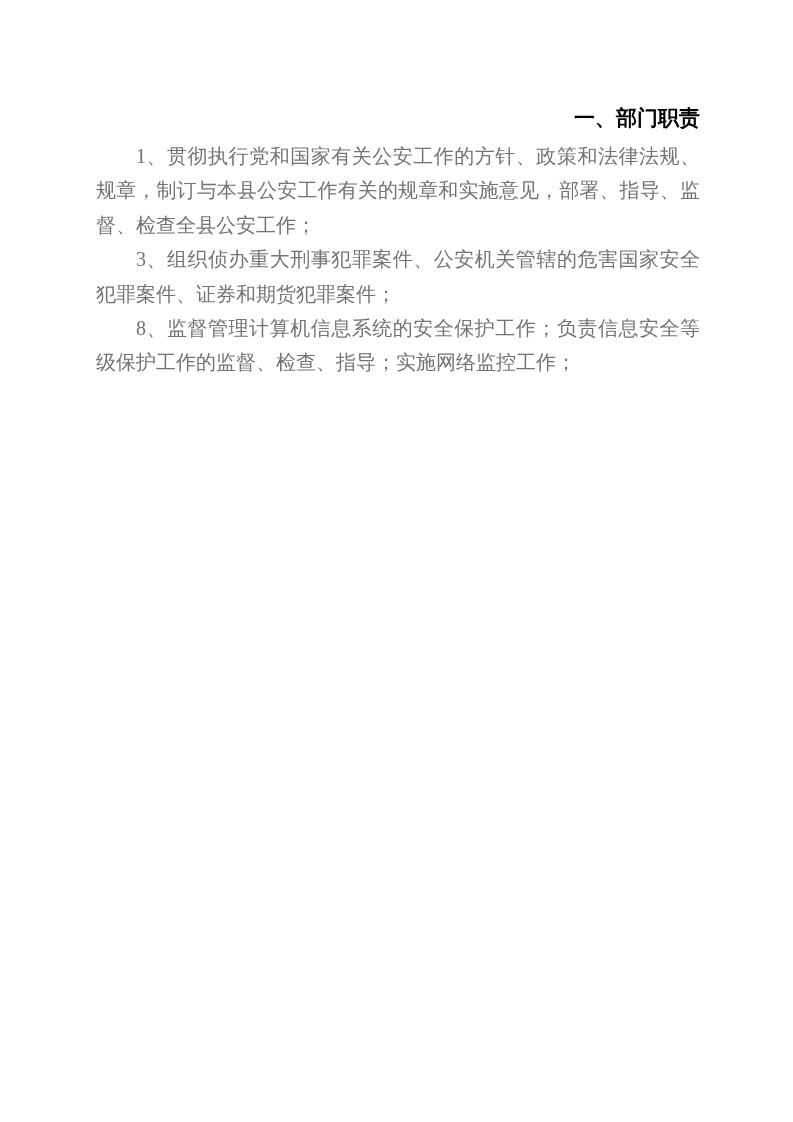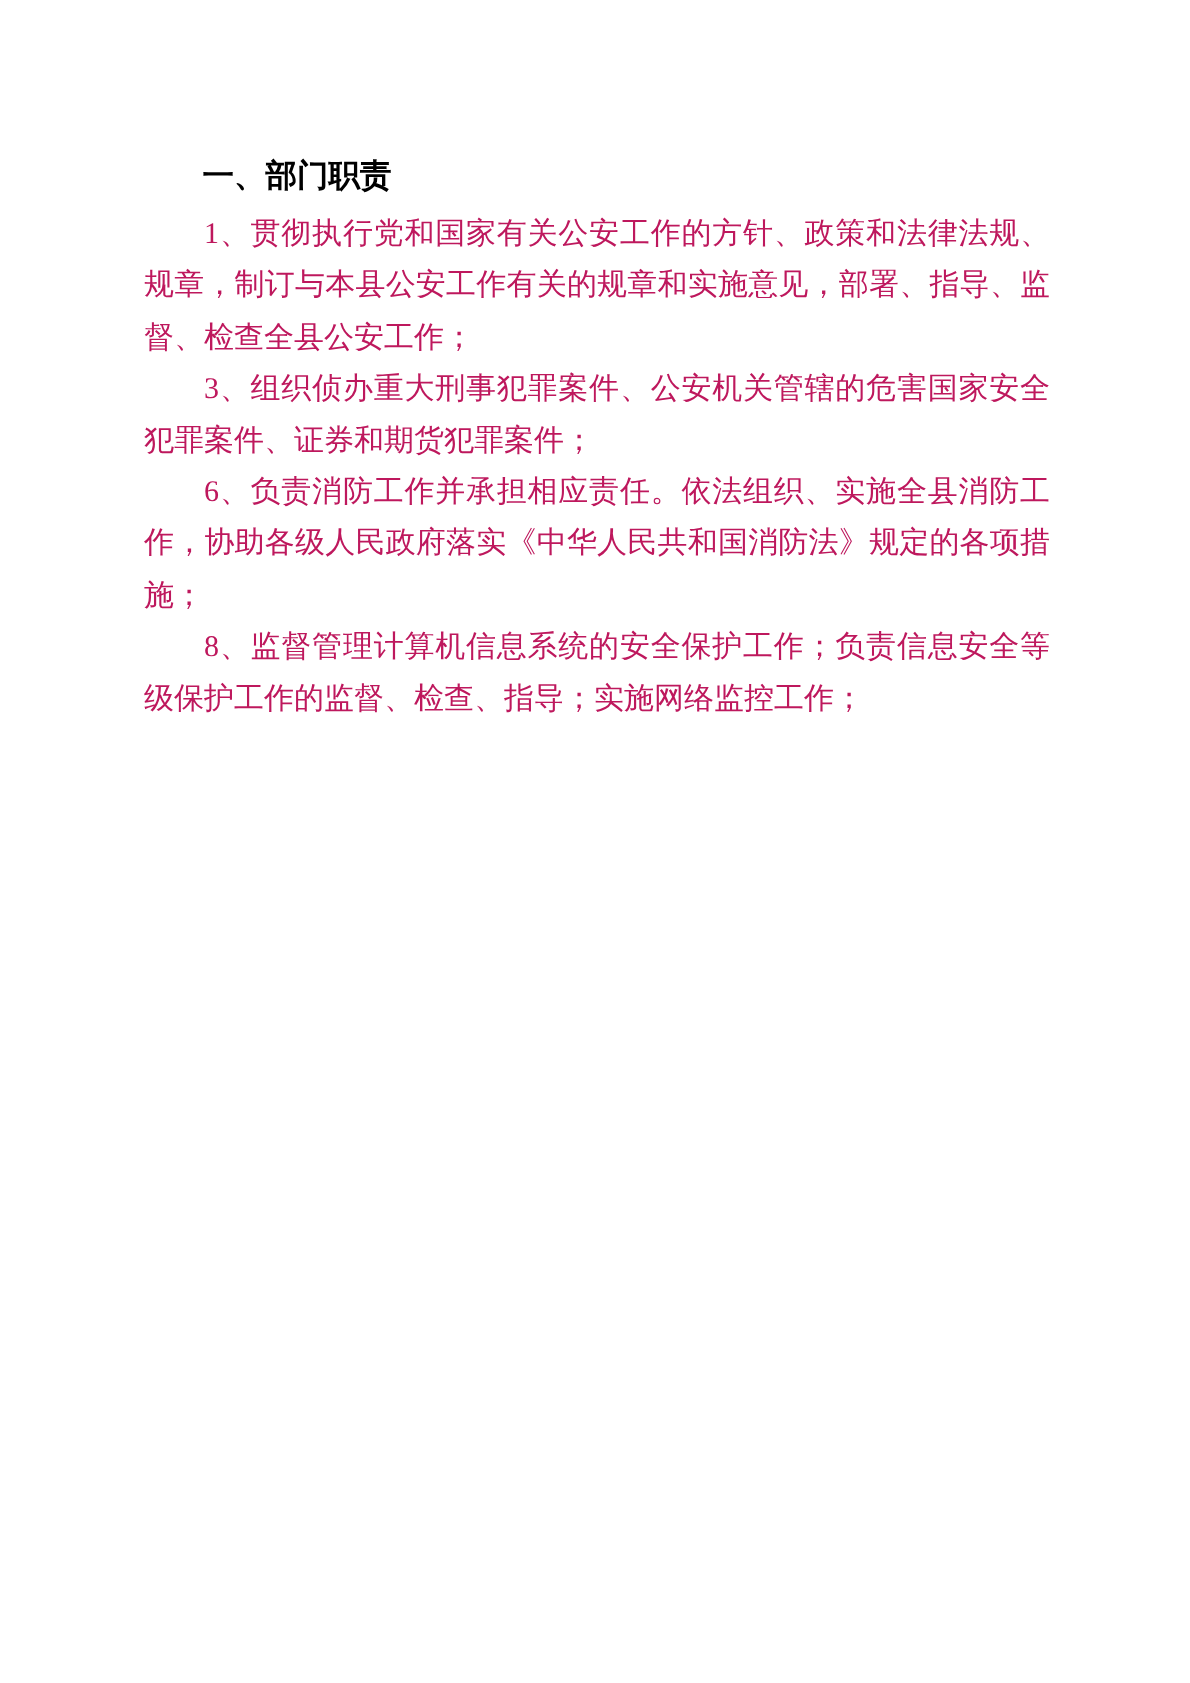--- a/index.html
+++ b/index.html
@@ -23,39 +23,39 @@
     width: 604px;
   }
   .doc-title {
     margin: 0 0 4px 0;
     font-family: "Liberation Sans", "DejaVu Sans", sans-serif;
     font-weight: bold;
     font-size: 21px;
     line-height: 34px;
     text-indent: 39px;
     color: #000000;
+    text-align: right;
   }
   .doc-body p {
     margin: 0;
     font-size: 20px;
     line-height: 34.4px;
     text-align: justify;
     text-justify: inter-character;
     text-indent: 40px;
-    color: #be185d;
+    color: #737373;
     word-break: normal;
     overflow-wrap: break-word;
   }
 </style>
 </head>
 <body>
 
 <div class="page">
   <div class="content">
     <h1 class="doc-title">一、部门职责</h1>
     <div class="doc-body">
       <p>1、贯彻执行党和国家有关公安工作的方针、政策和法律法规、规章，制订与本县公安工作有关的规章和实施意见，部署、指导、监督、检查全县公安工作；</p>
       <p>3、组织侦办重大刑事犯罪案件、公安机关管辖的危害国家安全犯罪案件、证券和期货犯罪案件；</p>
-      <p>6、负责消防工作并承担相应责任。依法组织、实施全县消防工作，协助各级人民政府落实《中华人民共和国消防法》规定的各项措施；</p>
       <p>8、监督管理计算机信息系统的安全保护工作；负责信息安全等级保护工作的监督、检查、指导；实施网络监控工作；</p>
     </div>
   </div>
 </div>
 
 </body></html>

